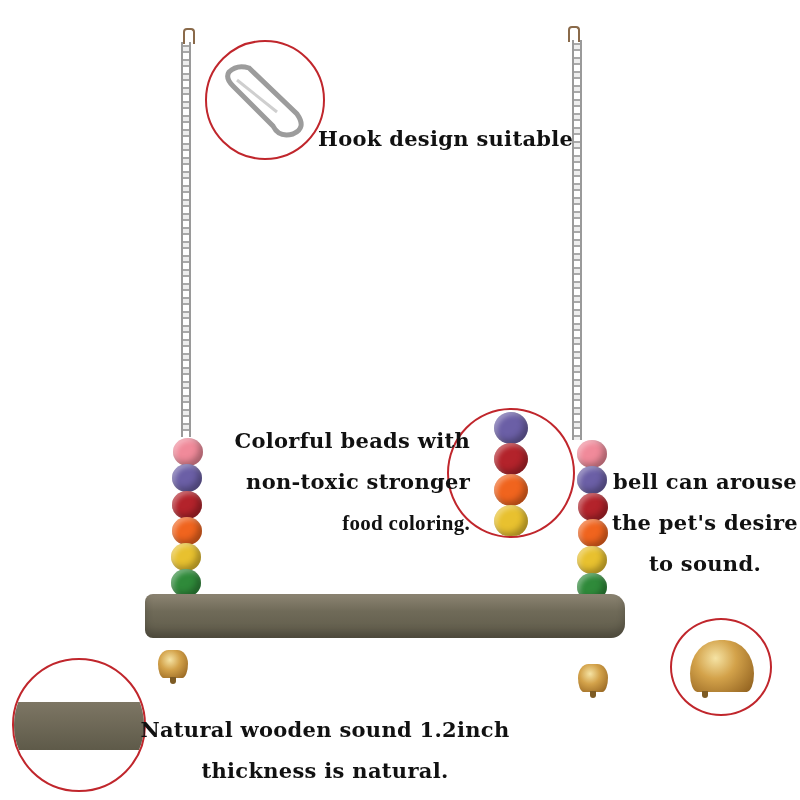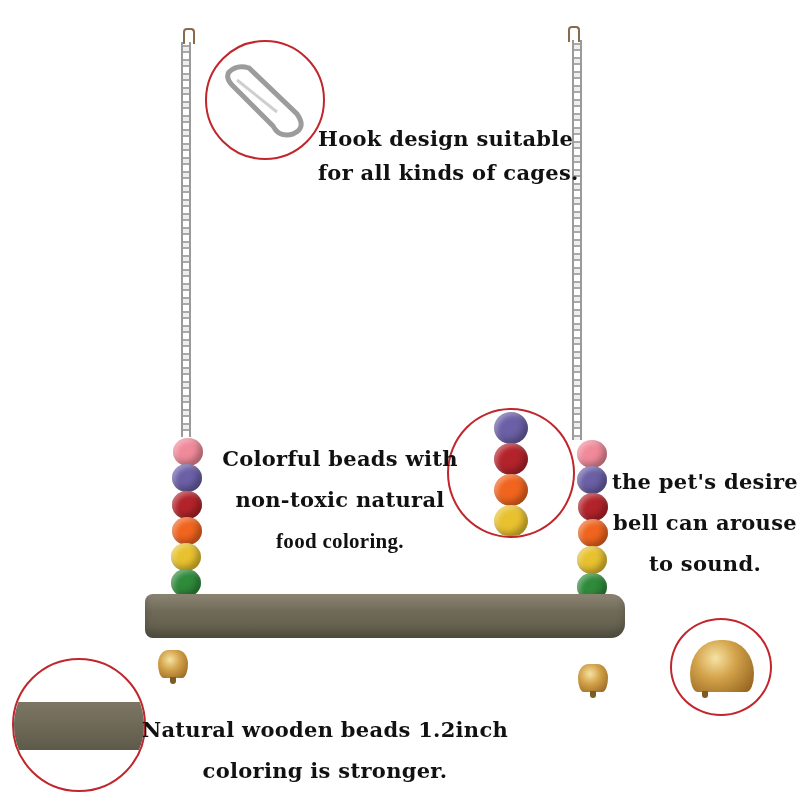--- a/index.html
+++ b/index.html
@@ -48,43 +48,42 @@
 <div class="bell" style="left:578px;top:664px;"></div>
 
 <div class="ring" style="left:205px;top:40px;width:120px;height:120px;">
   <svg width="116" height="116" viewBox="0 0 116 116">
     <path d="M22 30 Q 30 22 42 26 L 90 72 Q 100 86 86 92 Q 72 96 66 84 L 26 44 Q 18 36 22 30 Z" fill="none" stroke="#9c9c9c" stroke-width="5"></path>
     <path d="M30 38 L 70 70" stroke="#cfcfcf" stroke-width="3"></path>
   </svg>
 </div>
 <div class="caption" style="left:318px;top:122px;text-align:left;">
   <div>Hook design suitable</div>
-  <div>for all kinds of cages.</div>
 </div>
 
 <div class="ring" style="left:447px;top:408px;width:128px;height:130px;">
   <div class="bead" style="left:45px;top:2px;width:34px;height:32px;background:#6b5fa6;"></div>
   <div class="bead" style="left:45px;top:33px;width:34px;height:32px;background:#b3232b;"></div>
   <div class="bead" style="left:45px;top:64px;width:34px;height:32px;background:#f0641e;"></div>
   <div class="bead" style="left:45px;top:95px;width:34px;height:32px;background:#e8c12f;"></div>
 </div>
-<div class="caption" style="left:210px;top:442px;width:260px;">
+<div class="caption" style="left:210px;top:424px;width:260px;text-align:right;">
   <div>Colorful beads with</div>
-  <div style="margin-top:7px;">non-toxic natural</div>
+  <div style="margin-top:7px;">non-toxic stronger</div>
   <div style="margin-top:7px;font-family:Liberation Serif, serif;">food coloring.</div>
 </div>
 
 <div class="caption" style="left:610px;top:458px;width:190px;">
+  <div style="margin-top:7px;">bell can arouse</div>
   <div style="margin-top:7px;">the pet's desire</div>
-  <div style="margin-top:7px;">bell can arouse</div>
   <div style="margin-top:7px;">to sound.</div>
 </div>
 <div class="ring" style="left:670px;top:618px;width:102px;height:98px;">
   <div class="bell" style="left:18px;top:20px;width:64px;height:52px;"></div>
 </div>
 
 <div class="ring" style="left:12px;top:658px;width:134px;height:134px;">
   <div style="position:absolute;left:0;top:42px;width:134px;height:48px;background:linear-gradient(to bottom,#7d7664,#5e5a49);"></div>
 </div>
 <div class="caption" style="left:140px;top:713px;width:370px;">
-  <div>Natural wooden beads 1.2inch</div>
-  <div style="margin-top:7px;">coloring is stronger.</div>
+  <div>Natural wooden sound 1.2inch</div>
+  <div style="margin-top:7px;">thickness is natural.</div>
 </div>
 
 </body></html>

